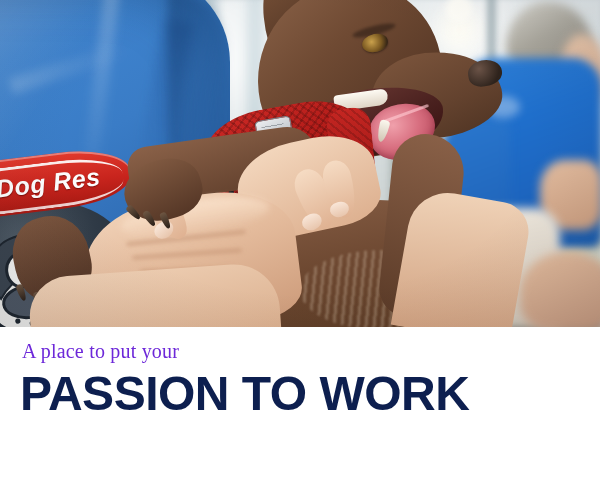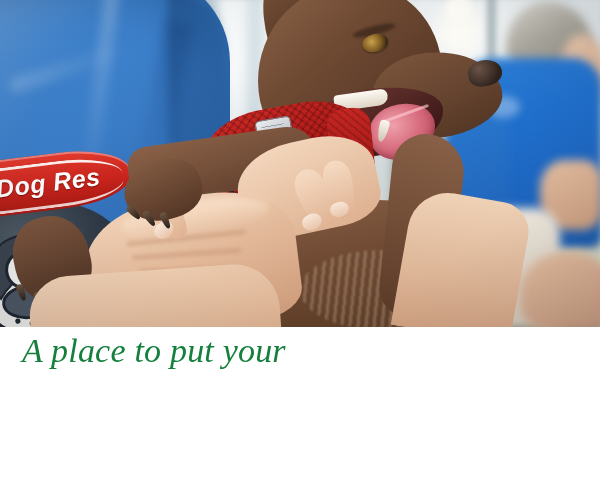--- a/index.html
+++ b/index.html
@@ -464,26 +464,25 @@
     top: 327px;
     width: 600px;
     height: 164px;
     background: #ffffff;
   }
   .eyebrow {
     position: absolute;
     left: 22px;
     top: 8px;
     font-family: "Liberation Serif", "DejaVu Serif", serif;
-    font-size: 34px;
+    font-size: 20px;
     line-height: 32px;
-    color: #15803d;
+    color: #6d28d9;
     letter-spacing: .2px;
     white-space: nowrap;
-    font-style: italic;
   }
   .headline {
     position: absolute;
     left: 20px;
     top: 41px;
     font-family: "Liberation Sans", sans-serif;
     font-weight: bold;
     font-size: 48px;
     line-height: 52px;
     color: #0d1f4f;
@@ -599,15 +598,16 @@
     <div class="photo-layer claw" style="left:70px;top:288px;transform:rotate(16deg);"></div>
 
     <div class="photo-layer forearm"></div>
     <div class="photo-layer forearm-2"></div>
 
     <div class="photo-layer photo-soft"></div>
   </div>
 
   <div class="textblock">
     <div class="eyebrow">A place to put your</div>
+    <div class="headline">PASSION TO WORK</div>
   </div>
 
 </div>
 
 </body></html>

